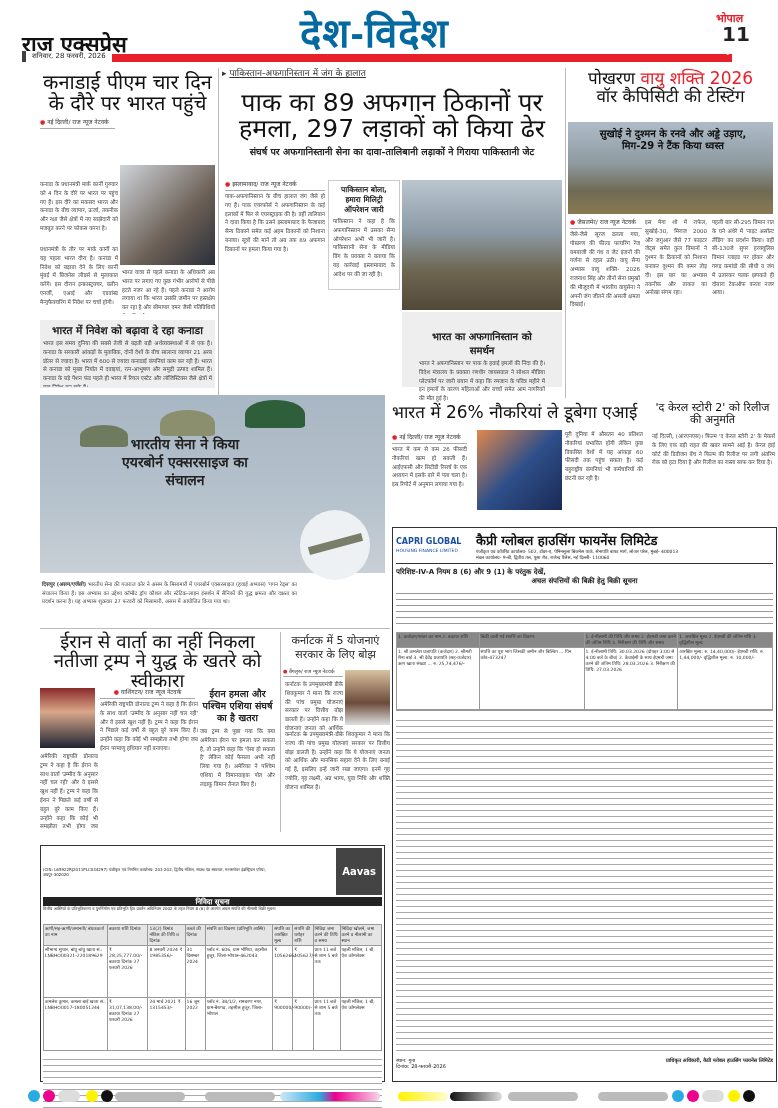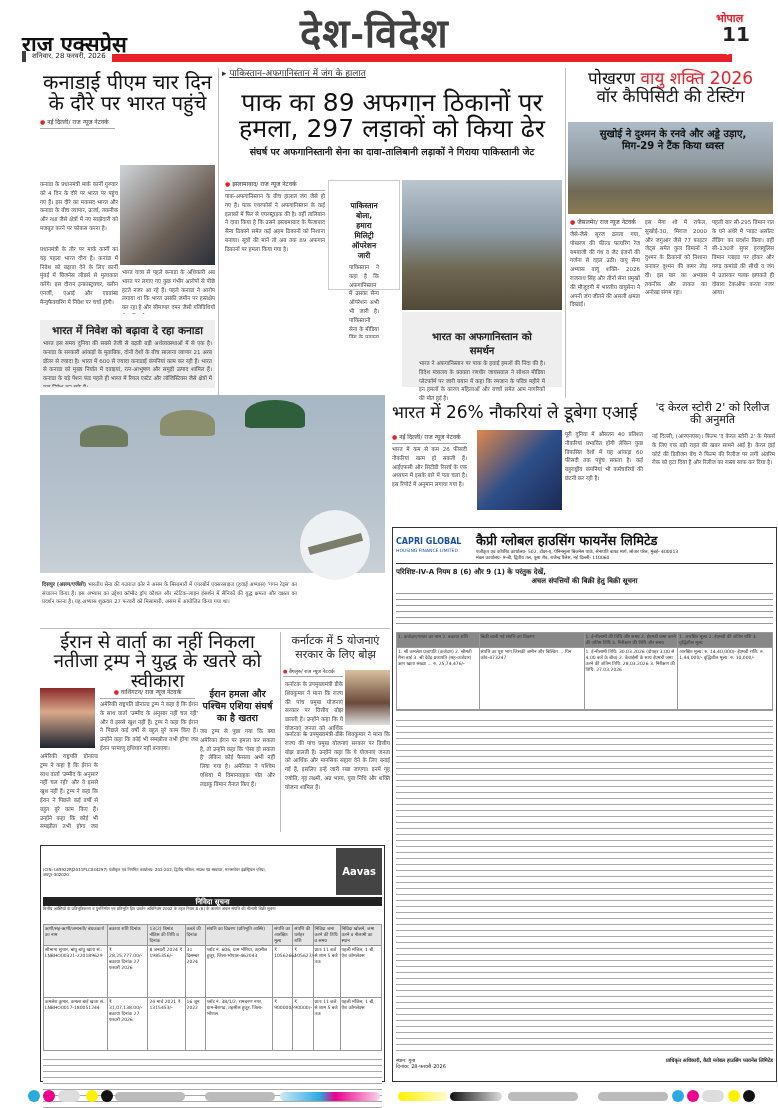--- a/index.html
+++ b/index.html
@@ -2,21 +2,21 @@
 <html><head>
 <meta charset="utf-8">
 <style>
 *{box-sizing:border-box;margin:0;padding:0}
 body{width:778px;height:1108px;background:#fff;font-family:"DejaVu Sans",sans-serif;color:#222;position:relative;overflow:hidden}
 .abs{position:absolute}
 .masthead{left:0;top:0;width:778px;height:62px}
 .brand{left:22px;top:28px;font-size:22px;font-weight:bold;color:#111}
 .datebar{left:22px;top:54px;width:710px;height:8px;background:#e8202a}
 .datebox{left:22px;top:51px;background:#fff;font-size:7px;padding:0 6px 0 6px;border-left:4px solid #404040;height:11px;line-height:11px}
-.section-title{left:300px;top:4px;font-size:40px;font-weight:bold;color:#404040;letter-spacing:1px;font-family:Liberation Sans, sans-serif}
+.section-title{left:300px;top:4px;font-size:40px;font-weight:bold;color:#0369a1;letter-spacing:1px;font-family:Liberation Sans, sans-serif}
 .city{left:716px;top:10px;color:#e8202a;font-size:11px;font-weight:bold}
 .pageno{left:722px;top:22px;font-size:20px;font-weight:bold}
 .site{left:690px;top:44px;color:#fff;font-size:10px}
 .col-text{font-size:5.5px;line-height:8.8px;color:#444;text-align:justify}
 .h-big{font-weight:normal;color:#111;line-height:1.05}
 .sub{font-size:9px;color:#333;line-height:1.25}
 .byline{font-size:6px;color:#333;border-bottom:1px solid #aaa;padding-bottom:2px}
 .byline:before{content:"● ";color:#e8202a}
 .img{background:#8a9ba8}
 .boxbg{background:#eee}
@@ -59,21 +59,21 @@
 
 <div class="abs" style="left:222px;top:66px;width:340px">
   <div style="font-size:9px;color:#333">▸ <span style="text-decoration:underline">पाकिस्तान-अफगानिस्तान में जंग के हालात</span></div>
   <div class="h-big" style="font-size:25px;text-align:center;margin-top:11px">पाक का 89 अफगान ठिकानों पर हमला, 297 लड़ाकों को किया ढेर</div>
   <div style="font-size:9.5px;font-weight:bold;text-align:center;margin-top:2px">संघर्ष पर अफगानिस्तानी सेना का दावा-तालिबानी लड़ाकों ने गिराया पाकिस्तानी जेट</div>
 </div>
 <div class="abs" style="left:225px;top:180px;width:100px">
   <div class="byline">इस्लामाबाद/ राज न्यूज नेटवर्क</div>
 </div>
 <div class="abs col-text" style="left:225px;top:192px;width:100px;height:130px;overflow:hidden">पाक-अफगानिस्तान के बीच हालात जंग जैसे हो गए हैं। पाक एयरफोर्स ने अफगानिस्तान के कई इलाकों में फिर से एयरस्ट्राइक की है। वहीं तालिबान ने दावा किया है कि उसने इस्लामाबाद के फैजाबाद सैन्य ठिकाने समेत कई अहम ठिकानों को निशाना बनाया। सूत्रों की मानें तो अब तक 89 अफगान ठिकानों पर हमला किया गया है।</div>
-<div class="abs" style="left:328px;top:180px;width:72px;height:110px;background:#fff;border:1px solid #ccc;padding:20px">
+<div class="abs" style="left:328px;top:180px;width:72px;height:110px;background:#fff;border:1px solid #ccc;padding:4px">
   <div style="font-size:7.5px;font-weight:bold;text-align:center;line-height:10px">पाकिस्तान बोला, हमारा मिलिट्री ऑपरेशन जारी</div>
   <div class="col-text" style="height:75px;overflow:hidden;margin-top:2px">पाकिस्तान ने कहा है कि अफगानिस्तान में उसका सैन्य ऑपरेशन अभी भी जारी है। पाकिस्तानी सेना के मीडिया विंग के प्रवक्ता ने बताया कि यह कार्रवाई इस्लामाबाद के आदेश पर की जा रही है।</div>
 </div>
 <div class="abs img" style="left:402px;top:180px;width:160px;height:130px;background:linear-gradient(180deg,#b9c6cf 0%,#8c9aa6 40%,#6d6650 70%,#524838 100%)"></div>
 <div class="abs boxbg" style="left:402px;top:312px;width:160px;height:75px;padding:17px">
   <div style="font-size:10px;font-weight:bold;text-align:center">भारत का अफगानिस्तान को समर्थन</div>
   <div class="col-text" style="height:55px;overflow:hidden;margin-top:2px">भारत ने अफगानिस्तान पर पाक के हवाई हमलों की निंदा की है। विदेश मंत्रालय के प्रवक्ता रणधीर जायसवाल ने सोशल मीडिया प्लेटफॉर्म पर जारी बयान में कहा कि रमजान के पवित्र महीने में इन हमलों के कारण महिलाओं और बच्चों समेत आम नागरिकों की मौत हुई है।</div>
 </div>
 
 <div class="abs vline" style="left:565px;top:68px;height:330px"></div>
@@ -95,20 +95,21 @@
 <div class="abs col-text" style="left:645px;top:218px;width:62px;height:172px;overflow:hidden">इस मेगा शो में राफेल, सुखोई-30, मिराज 2000 और जगुआर जैसे 77 फाइटर जेट्स समेत कुल विमानों ने दुश्मन के ठिकानों को निशाना बनाकर दुश्मन की कमर तोड़ दी। इस बार का अभ्यास तकनीक और ताकत का अनोखा संगम रहा।</div>
 <div class="abs col-text" style="left:712px;top:218px;width:62px;height:172px;overflow:hidden">पहली बार सी-295 विमान रात के घने अंधेरे में 'नाइट असॉल्ट लैंडिंग' का प्रदर्शन किया। वहीं सी-130जे सुपर हरक्यूलिस विमान ग्लाइड पर होकर और गरुड़ कमांडो की सीधी व जंग में उतारकर पलक झपकते ही दोबारा टेकऑफ करता नजर आया।</div>
 
 <div class="abs img" style="left:40px;top:395px;width:345px;height:178px;background:linear-gradient(180deg,#a8b7c4 0%,#b6c2cc 60%,#c9d0d6 100%)">
   <div style="position:absolute;left:40px;top:30px;width:48px;height:22px;border-radius:50% 50% 10% 10%;background:#6f7b5e"></div>
   <div style="position:absolute;left:120px;top:15px;width:55px;height:26px;border-radius:50% 50% 10% 10%;background:#8b8f6e"></div>
   <div style="position:absolute;left:205px;top:5px;width:60px;height:28px;border-radius:50% 50% 10% 10%;background:#2e5e3a"></div>
   <div style="position:absolute;left:260px;top:115px;width:70px;height:70px;border-radius:50%;background:#eef1f4">
     <div style="position:absolute;left:8px;top:30px;width:55px;height:8px;background:#7a7d6a;transform:rotate(-15deg)"></div>
   </div>
+  <div style="position:absolute;left:70px;top:40px;width:150px;text-align:center;font-size:14px;font-weight:bold;color:#222;line-height:18px">भारतीय सेना ने किया एयरबोर्न एक्सरसाइज का संचालन</div>
 </div>
 <div class="abs col-text" style="left:42px;top:580px;width:255px;height:44px;overflow:hidden;font-size:5.3px;line-height:8.5px"><b>दिसपुर (असम/एजेंसी)</b> <span>भारतीय सेना की गजराज कोर ने असम के मिसामारी में एयरबोर्न एक्सरसाइज (हवाई अभ्यास) 'गगन रेड्स' का संचालन किया है। इस अभ्यास का उद्देश्य कॉम्बैट ड्रॉप कौशल और स्टेटिक-लाइन इंसर्शन में सैनिकों की युद्ध क्षमता और दक्षता का प्रदर्शन करना है। यह अभ्यास शुक्रवार 27 फरवरी को मिसामारी, असम में आयोजित किया गया था।</span></div>
 
 <div class="abs" style="left:392px;top:404px;width:290px">
   <div class="h-big" style="font-size:17px;font-weight:normal">भारत में 26% नौकरियां ले डूबेगा एआई</div>
 </div>
 <div class="abs" style="left:392px;top:433px;width:75px">
   <div class="byline">नई दिल्ली/ राज न्यूज नेटवर्क</div>
 </div>
 <div class="abs col-text" style="left:392px;top:445px;width:75px;height:70px;overflow:hidden">भारत में कम से कम 26 फीसदी नौकरियां खत्म हो सकती हैं। आईएफसी और सिटीडी रिसर्च के एक अध्ययन में इसके बारे में पता चला है। इस रिपोर्ट में अनुमान लगाया गया है।</div>

